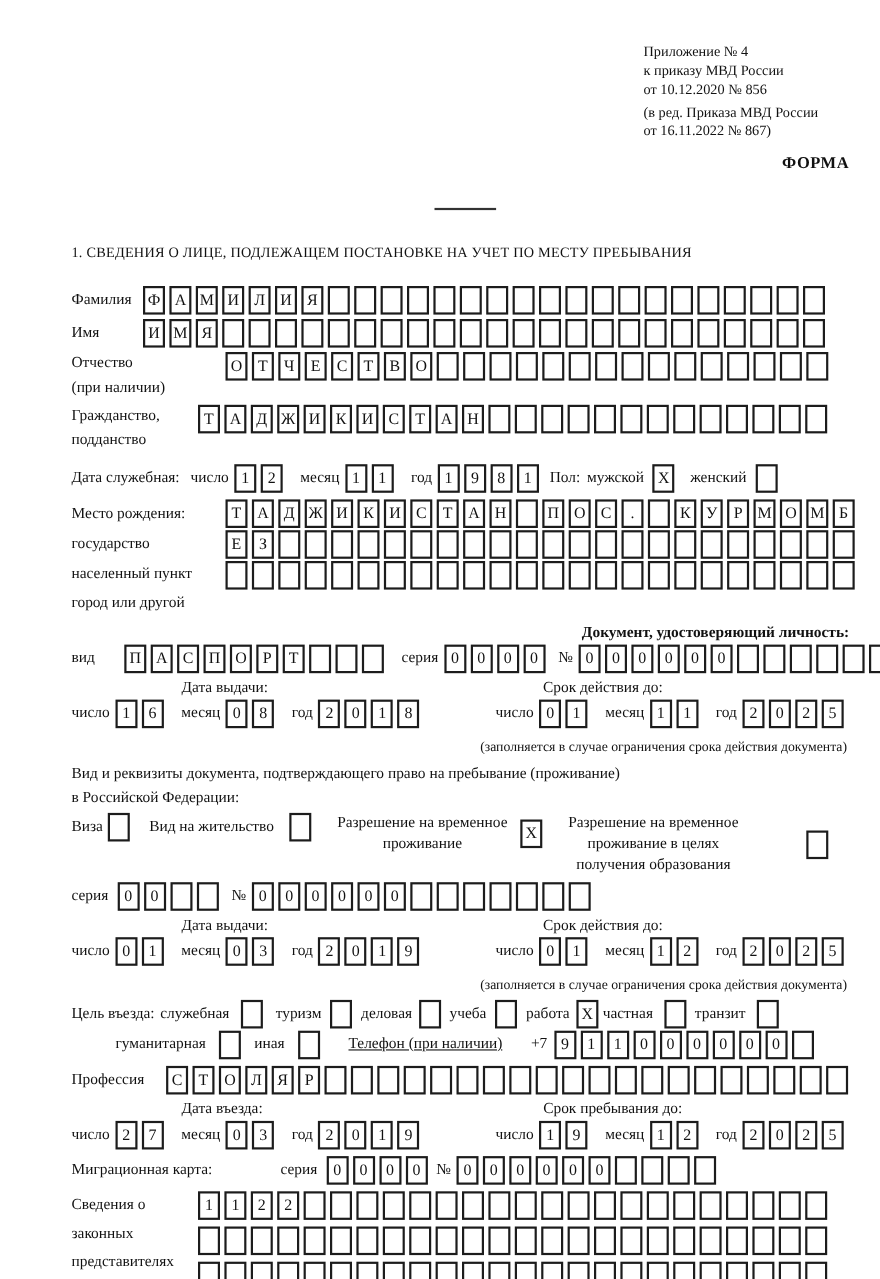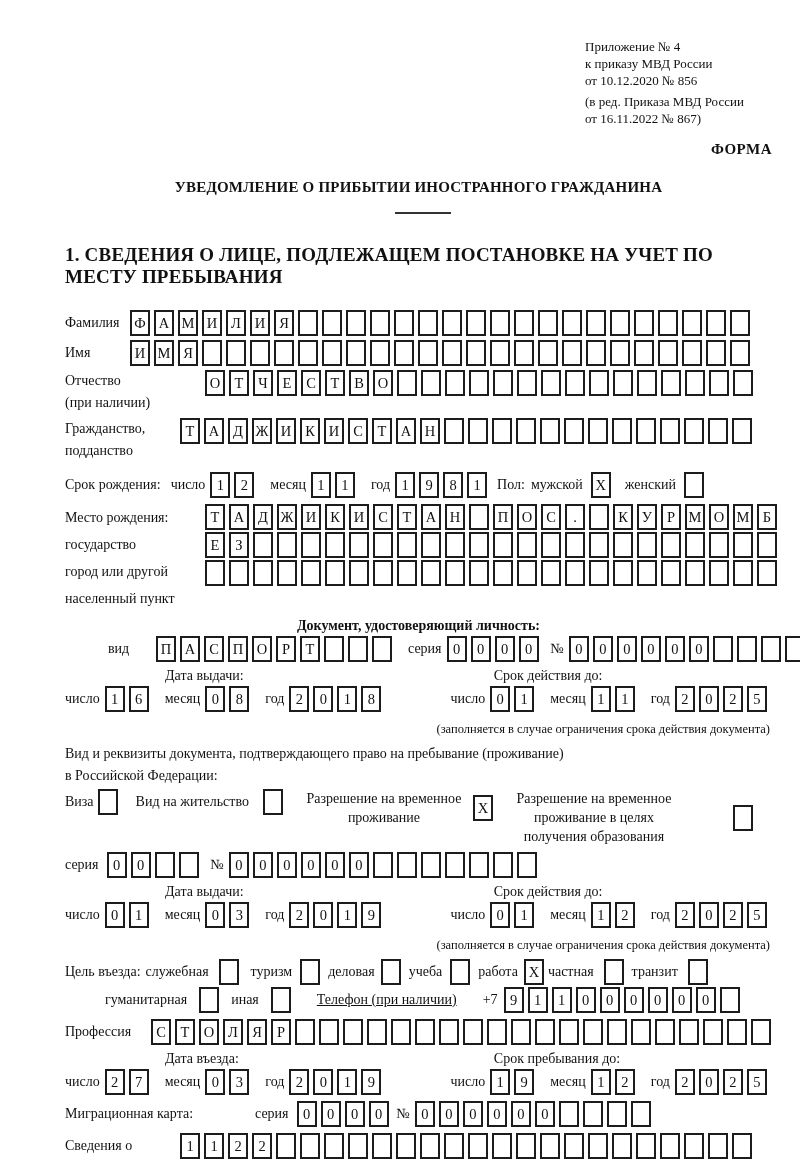--- a/index.html
+++ b/index.html
@@ -8,42 +8,42 @@
     width:800px; height:1163px; overflow:hidden;
     background:#fff; color:#111;
     font-family:"Liberation Serif", serif; font-size:14px;
     padding:38px 28px 0 65px;
   }
   .appendix { margin-left:520px; font-size:13px; line-height:17px; }
   .appendix .gap { margin-top:4px; }
   .forma { text-align:right; font-weight:bold; font-size:15px; margin-top:14px; letter-spacing:0.5px; }
   .title { text-align:center; font-weight:bold; font-size:15px; line-height:22px; margin-top:18px; letter-spacing:0.2px; }
   .title-underline { display:inline-block; width:56px; border-bottom:2px solid #333; height:14px; margin-left:8px; }
-  .sect-heading { font-weight:bold; font-size:19px; margin-top:24px; letter-spacing:0.2px; }
+  .sect-heading { font-weight:normal; font-size:13px; margin-top:24px; letter-spacing:0.2px; }
 
   .frow { display:flex; align-items:center; margin-top:4px; }
   .frow.top { align-items:flex-start; }
   .lbl { flex:none; }
   .lbl2 { line-height:22px; }
   .cells { display:flex; flex-wrap:nowrap; }
   .cell {
     width:20px; height:26px; border:2px solid #1c1c1c; margin-right:4px;
     display:inline-flex; align-items:center; justify-content:center;
     font-size:14.5px; flex:none; background:#fff;
   }
   .mt10 { margin-top:10px; }
   .mt6 { margin-top:6px; }
   .mt2 { margin-top:2px; }
 
   .dlabel { margin-right:5px; flex:none; }
   .dgroup { display:flex; align-items:center; }
   .dgroup .cells { margin-right:12px; }
   .dgroup .cells:last-child { margin-right:0; }
 
-  .center-bold { text-align:center; font-weight:bold; margin-top:6px; }
+  .center-bold { text-align:right; font-weight:bold; margin-top:6px; }
   .subhead-row { display:flex; margin-top:6px; }
   .note-right { text-align:right; font-size:12.5px; margin-top:10px; padding-right:2px; }
 
   .opt-label-c { text-align:center; line-height:19px; }
   .chk { margin-left:8px; margin-right:10px; }
   .pair { display:flex; align-items:center; }
 
   .stack { display:flex; flex-direction:column; }
   .cellrow { margin-bottom:2px; }
   .cellrow32 { margin-bottom:6px; }
@@ -57,21 +57,20 @@
     <div>Приложение № 4</div>
     <div>к приказу МВД России</div>
     <div>от 10.12.2020 № 856</div>
     <div class="gap">(в ред. Приказа МВД России</div>
     <div>от 16.11.2022 № 867)</div>
   </div>
 
   <div class="forma">ФОРМА</div>
 
   <div class="title">
-    <div>УВЕДОМЛЕНИЕ О ПРИБЫТИИ ИНОСТРАННОГО ГРАЖДАНИНА</div>
     <div><span class="title-underline"></span></div>
   </div>
 
   <div class="sect-heading">1. СВЕДЕНИЯ О ЛИЦЕ, ПОДЛЕЖАЩЕМ ПОСТАНОВКЕ НА УЧЕТ ПО МЕСТУ ПРЕБЫВАНИЯ</div>
 
   <div class="frow" style="margin-top:22px;">
     <div class="lbl" style="width:65px;">Фамилия</div>
     <div class="cells">
         <span class="cell">Ф</span>
         <span class="cell">А</span>
@@ -193,21 +192,21 @@
         <span class="cell"></span>
         <span class="cell"></span>
         <span class="cell"></span>
         <span class="cell"></span>
         <span class="cell"></span>
         <span class="cell"></span>
       </div>
   </div>
 
   <div class="frow mt10">
-    <div class="lbl" style="margin-right:10px;">Срок рождения:</div>
+    <div class="lbl" style="margin-right:10px;">Дата служебная:</div>
     <div class="dgroup">
       <span class="dlabel">число</span>
       <span class="cells">
           <span class="cell">1</span>
           <span class="cell">2</span>
         </span>
       <span class="dlabel">месяц</span>
       <span class="cells">
           <span class="cell">1</span>
           <span class="cell">1</span>
@@ -228,22 +227,22 @@
     <span>женский</span>
     <span class="cells chk">
         <span class="cell"></span>
       </span>
   </div>
 
   <div class="frow top mt6">
     <div class="lbl" style="width:140px; line-height:27px;">
       <div>Место рождения:</div>
       <div>государство</div>
+      <div>населенный пункт</div>
       <div>город или другой</div>
-      <div>населенный пункт</div>
     </div>
     <div class="stack">
       <div class="cells cellrow">
           <span class="cell">Т</span>
           <span class="cell">А</span>
           <span class="cell">Д</span>
           <span class="cell">Ж</span>
           <span class="cell">И</span>
           <span class="cell">К</span>
           <span class="cell">И</span>
@@ -316,21 +315,21 @@
           <span class="cell"></span>
           <span class="cell"></span>
           <span class="cell"></span>
         </div>
     </div>
   </div>
 
   <div class="center-bold">Документ, удостоверяющий личность:</div>
 
   <div class="frow mt2">
-    <div class="lbl" style="width:48px;margin-left:43px;">вид</div>
+    <div class="lbl" style="width:48px;">вид</div>
     <div class="cells">
         <span class="cell">П</span>
         <span class="cell">А</span>
         <span class="cell">С</span>
         <span class="cell">П</span>
         <span class="cell">О</span>
         <span class="cell">Р</span>
         <span class="cell">Т</span>
         <span class="cell"></span>
         <span class="cell"></span>
@@ -669,21 +668,21 @@
         <span class="cell"></span>
         <span class="cell"></span>
         <span class="cell"></span>
         <span class="cell"></span>
       </div>
   </div>
 
   <div class="frow top mt6">
     <div class="lbl" style="width:115px; line-height:26px;">
       <div>Сведения о</div>
-      <div>наличии</div>
+      <div>законных</div>
       <div>представителях</div>
 
     </div>
     <div class="stack">
       <div class="cells cellrow32">
           <span class="cell">1</span>
           <span class="cell">1</span>
           <span class="cell">2</span>
           <span class="cell">2</span>
           <span class="cell"></span>

